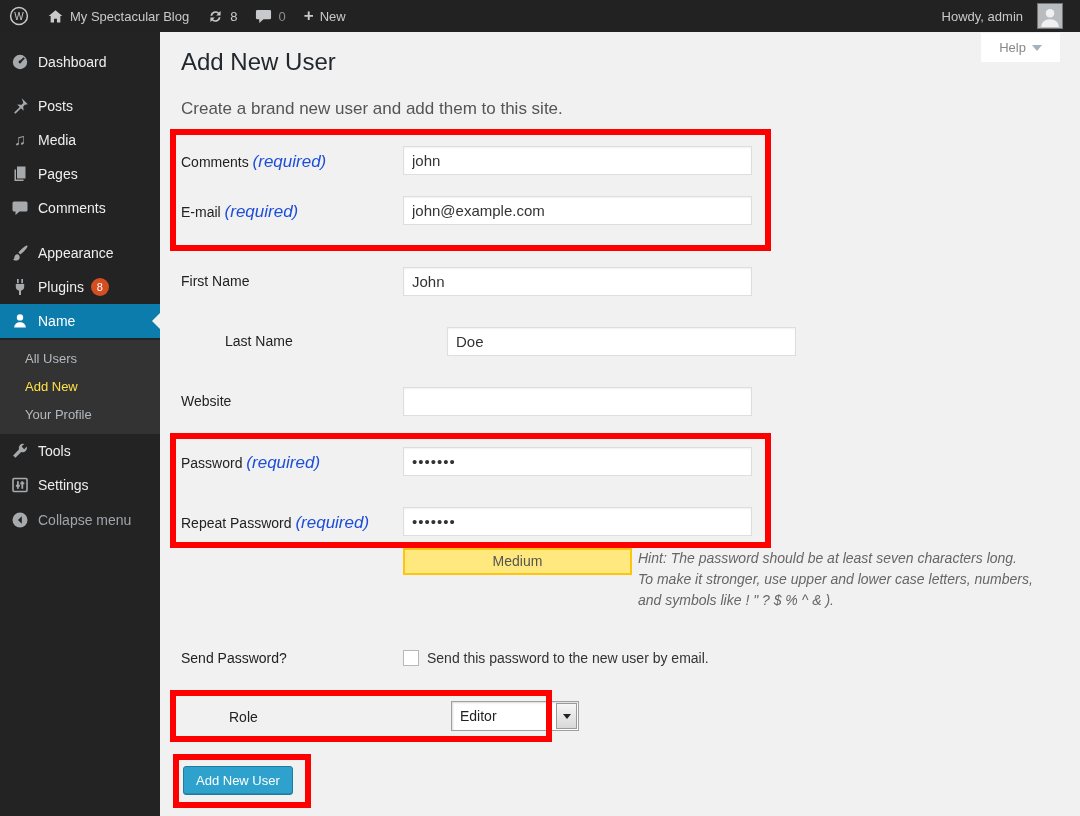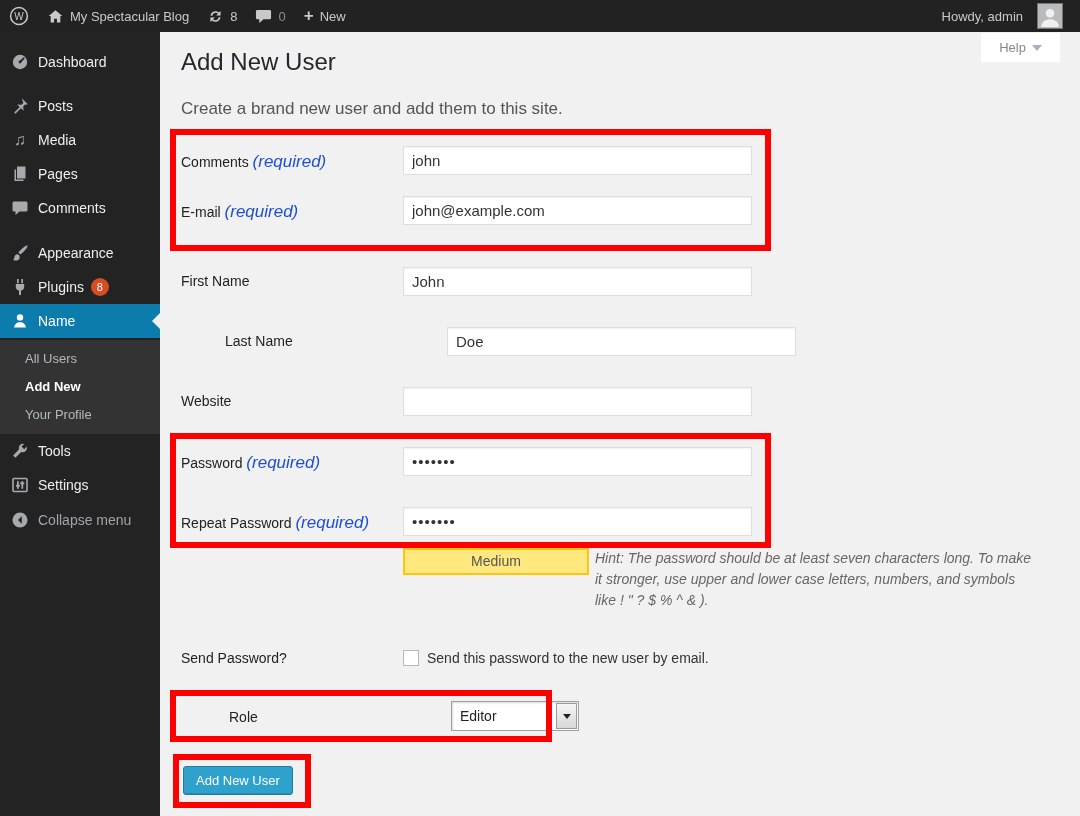--- a/index.html
+++ b/index.html
@@ -34,21 +34,21 @@
   .menu-sep2 { height:11px; }
   .menu-item.selected { background:#0b7cab; color:#fff; }
   .menu-item.selected .mi-icon, .menu-item.selected .mi-icon svg path, .menu-item.selected .mi-icon svg circle { color:#fff; fill:#fff; }
   .current-arrow { position:absolute; right:0; top:50%; margin-top:-8px; width:0; height:0;
                    border-top:8px solid transparent; border-bottom:8px solid transparent;
                    border-right:8px solid #f1f1f1; }
   .badge { margin-left:7px; min-width:18px; height:18px; border-radius:50%; background:#d54e21;
            color:#fff; font-size:11px; line-height:18px; text-align:center; padding:0 2px; }
   .submenu { background:#333; padding:5px 0; margin-top:2px; list-style:none; }
   .submenu li { height:28px; line-height:28px; padding-left:25px; font-size:13px; color:#b4b9be; cursor:pointer; }
-  .submenu li.current { color:#ffffff; font-weight:bold; }
+  .submenu li.current { color:#fde047; font-weight:normal; }
   .collapse-item { color:#a0a5aa; margin-top:1px; }
 
   
   .content { position:absolute; top:32px; left:160px; width:920px; height:784px; background:#f1f1f1; }
   .help-tab { position:absolute; top:1px; right:20px; width:79px; height:29px; background:#fff;
               color:#888; font-size:13px; display:flex; align-items:center; justify-content:center;
               gap:6px; cursor:pointer; }
   .help-caret { width:0; height:0; border-left:5px solid transparent; border-right:5px solid transparent;
                 border-top:6px solid #a6b1bf; }
   .page-title { position:absolute; left:21px; top:16px; font-size:24px; font-weight:400; color:#23282d; }
@@ -56,21 +56,21 @@
 
   .frow { position:absolute; left:0; width:920px; height:29px; }
   .frow .flabel { position:absolute; left:21px; top:6px; font-size:14px; color:#222; white-space:nowrap; }
   .req { font-style:italic; font-size:17px; color:#1d4ed8; }
   .text-input { position:absolute; left:243px; top:0; width:349px; height:29px; border:1px solid #dedede;
                 background:#fff; padding:0 8px; font-size:15px; color:#333;
                 font-family:"Liberation Sans", sans-serif; box-shadow:inset 0 1px 2px rgba(0,0,0,.06); }
   .pw { letter-spacing:1px; }
 
   .pw-extra { position:absolute; left:243px; top:516px; width:632px; }
-  .strength-meter { float:left; width:186px; height:27px; margin:0 6px 16px 0; background:#ffe97e;
+  .strength-meter { float:left; width:229px; height:27px; margin:0 6px 16px 0; background:#ffe97e;
                     border:2px solid #ffc40d; text-align:center; line-height:23px; font-size:14px; color:#555; }
   .hint { font-style:italic; font-size:14px; line-height:21px; color:#666; }
 
   .checkbox { position:absolute; left:243px; top:6px; width:16px; height:16px; -webkit-appearance:none;
               appearance:none; border:1px solid #b4b9be; background:#fff; cursor:pointer; }
   .cb-label { position:absolute; left:267px; top:6px; font-size:14px; color:#333; }
 
   .select-box { position:absolute; left:243px; top:0; width:128px; height:30px; background:#fff;
                 border:1px solid #a0a0a0; box-shadow:inset 1px 1px 2px rgba(0,0,0,.15); cursor:pointer; }
   .select-value { position:absolute; left:8px; top:6px; font-size:14px; color:#222; }

